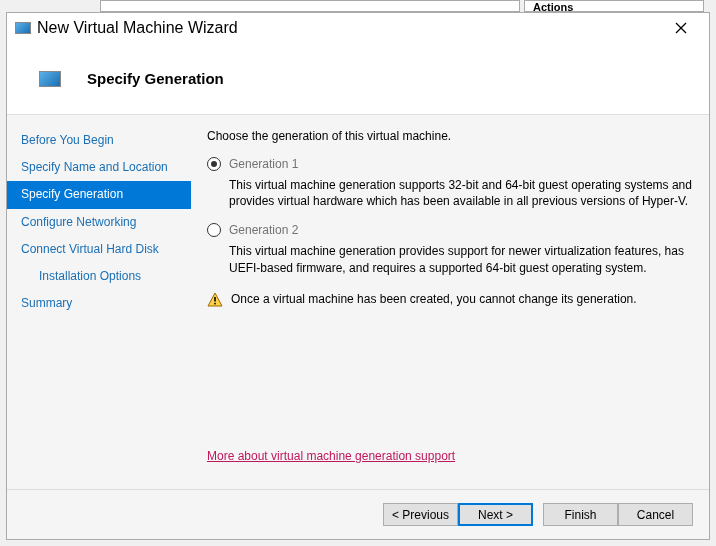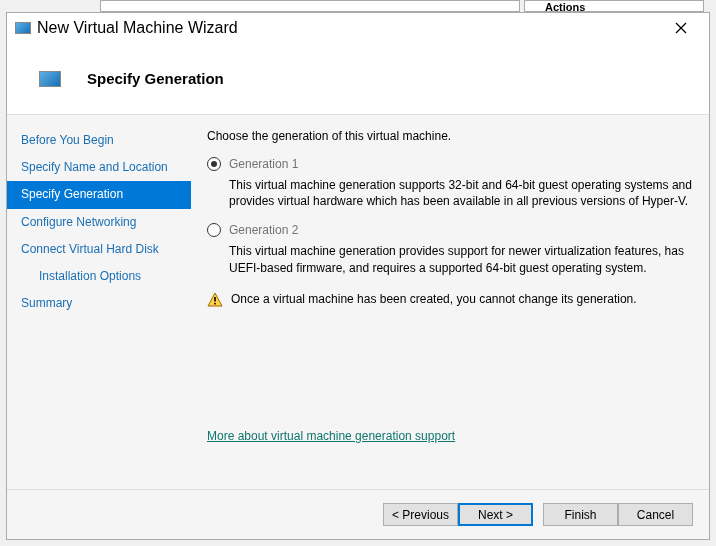--- a/index.html
+++ b/index.html
@@ -16,21 +16,21 @@
       overflow: hidden;
     }
     .bg-fragment {
       position: absolute;
       top: 0;
       height: 12px;
       border: 1px solid #aaa;
       background: #fff;
       font-size: 11px;
       font-weight: bold;
-      padding-left: 20px;
+      padding-left: 8px;
     }
     .dialog {
       position: absolute;
       top: 12px;
       left: 6px;
       right: 6px;
       bottom: 6px;
       background: #fff;
       border: 1px solid #aaa;
       display: flex;
@@ -157,25 +157,25 @@
       width: 16px;
       height: 16px;
       margin-right: 8px;
       flex-shrink: 0;
     }
     .warning-icon svg {
       width: 16px;
       height: 16px;
     }
     .link {
-      color: #0f766e;
+      color: #be185d;
       text-decoration: underline;
       cursor: pointer;
       margin-top: auto;
-      margin-bottom: 36px;
+      margin-bottom: 16px;
       align-self: flex-start;
     }
     .footer {
       height: 50px;
       background: #f5f5f5;
       border-top: 1px solid #ddd;
       display: flex;
       align-items: center;
       justify-content: flex-end;
       padding-right: 16px;

